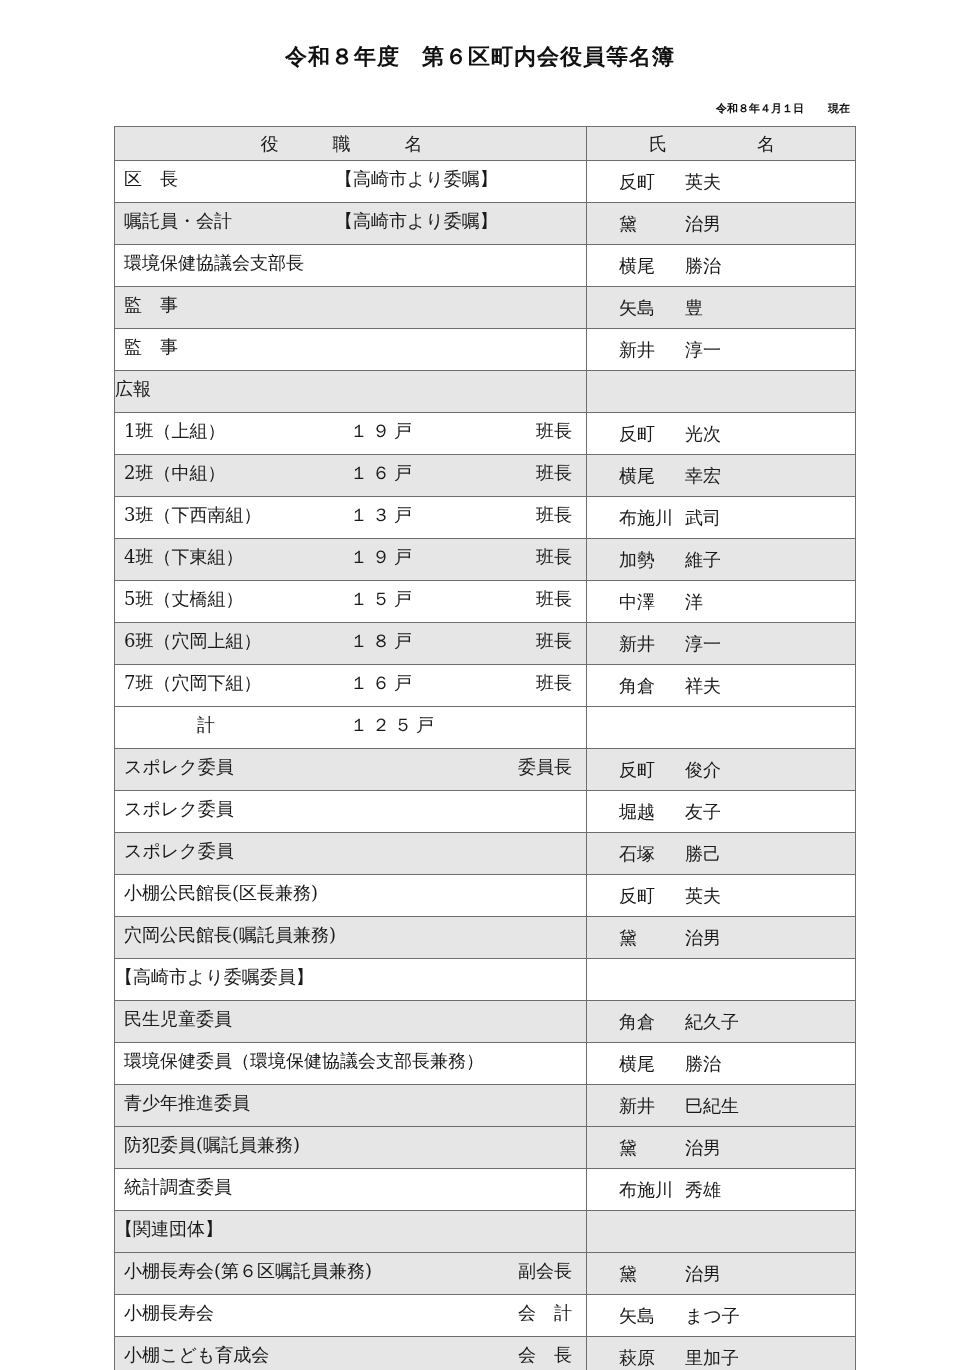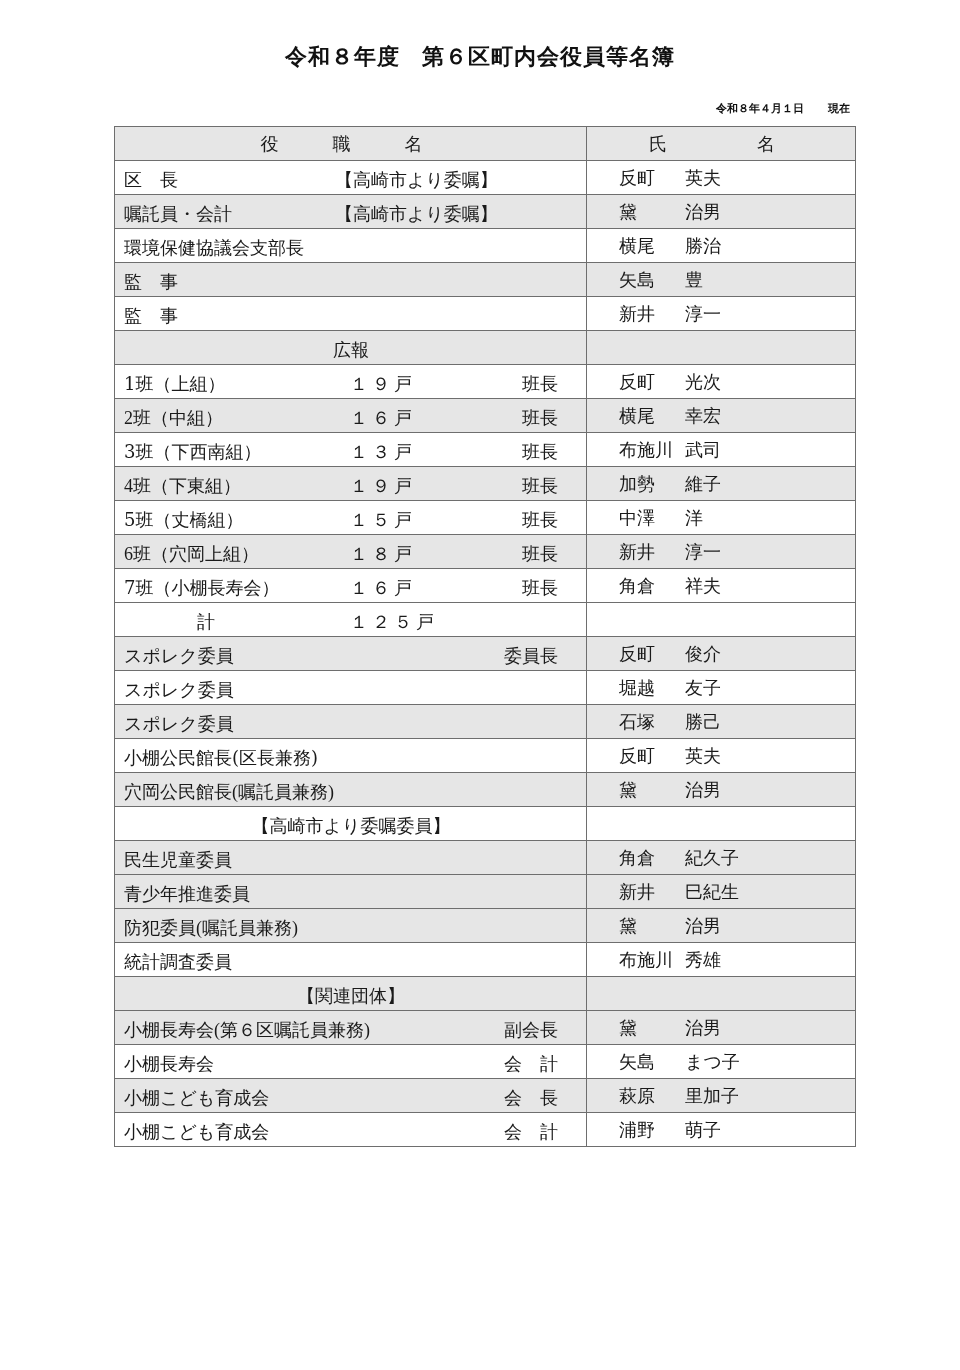--- a/index.html
+++ b/index.html
@@ -8,30 +8,30 @@
     .title { position:absolute; left:0; width:960px; top:42px; text-align:center;
       font-size:22px; font-weight:bold; letter-spacing:1px; color:#111; }
     .title .t1 { margin-right:22px; }
     .asof { position:absolute; right:110px; top:101px; font-size:11px; font-weight:bold; color:#111; }
     .asof .s { margin-left:24px; }
     table.roster { position:absolute; left:114px; top:126px; width:741px;
       border-collapse:collapse; table-layout:fixed; }
     table.roster td, table.roster th { border:1.5px solid #6e6e6e; height:33px; padding:0;
       font-size:18px; font-weight:normal; white-space:nowrap; overflow:hidden; }
     col.c1 { width:472px; } col.c2 { width:269px; }
-    tr.gray td, tr.gray th { background:#e6e6e6;font-family:Liberation Serif, serif; }
+    tr.gray td, tr.gray th { background:#e6e6e6; }
     tr.white td { background:#ffffff; }
     th.h { font-weight:bold; font-size:18px; text-align:center; }
     th.h span { display:inline-block; }
-    .role { position:relative; height:32px; }
+    .role { position:relative; height:41px; }
     .role .main { position:absolute; left:9px; top:6px; }
     .role .note { position:absolute; left:220px; top:6px; }
     .role .count { position:absolute; left:235px; top:6px; width:60px; text-align:left; letter-spacing:4px; }
-    .role .pos { position:absolute; right:28px; top:6px; }
-    .role .section { position:absolute; left:0; width:472px; top:6px; text-align:center; }
+    .role .pos { position:absolute; right:14px; top:6px; }
+    .role .section { position:absolute; left:0; width:472px; top:6px; }
     .name { padding-left:32px !important;margin-top:48px; }
     .name .sur { display:inline-block; min-width:66px; }
     .sp { letter-spacing:18px; }
   </style>
 </head>
 <body>
 
 <div class="title"><span class="t1">令和８年度</span><span>第６区町内会役員等名簿</span></div>
 <div class="asof"><span>令和８年４月１日</span><span class="s">現在</span></div>
 
@@ -153,21 +153,21 @@
             <span class="main">6班（穴岡上組）</span>
             <span class="count">１８戸</span>
             <span class="pos">班長</span>
           </div>
         </td>
         <td class="name"><span class="sur">新井</span><span>淳一</span></td>
       </tr>
       <tr class="white">
         <td>
           <div class="role">
-            <span class="main">7班（小棚長寿会）</span>
+            <span class="main">7班（穴岡下組）</span>
             <span class="count">１６戸</span>
             <span class="pos">班長</span>
           </div>
         </td>
         <td class="name"><span class="sur">角倉</span><span>祥夫</span></td>
       </tr>
       <tr class="white">
         <td>
           <div class="role">
             <span class="main" style="left:82px">計</span>
@@ -225,20 +225,28 @@
         </td>
         <td class="name"></td>
       </tr>
       <tr class="gray">
         <td>
           <div class="role">
             <span class="main">民生児童委員</span>
           </div>
         </td>
         <td class="name"><span class="sur">角倉</span><span>紀久子</span></td>
+      </tr>
+      <tr class="white">
+        <td>
+          <div class="role">
+            <span class="main">環境保健委員（環境保健協議会支部長兼務）</span>
+          </div>
+        </td>
+        <td class="name"><span class="sur">横尾</span><span>勝治</span></td>
       </tr>
       <tr class="gray">
         <td>
           <div class="role">
             <span class="main">青少年推進委員</span>
           </div>
         </td>
         <td class="name"><span class="sur">新井</span><span>巳紀生</span></td>
       </tr>
       <tr class="gray">

